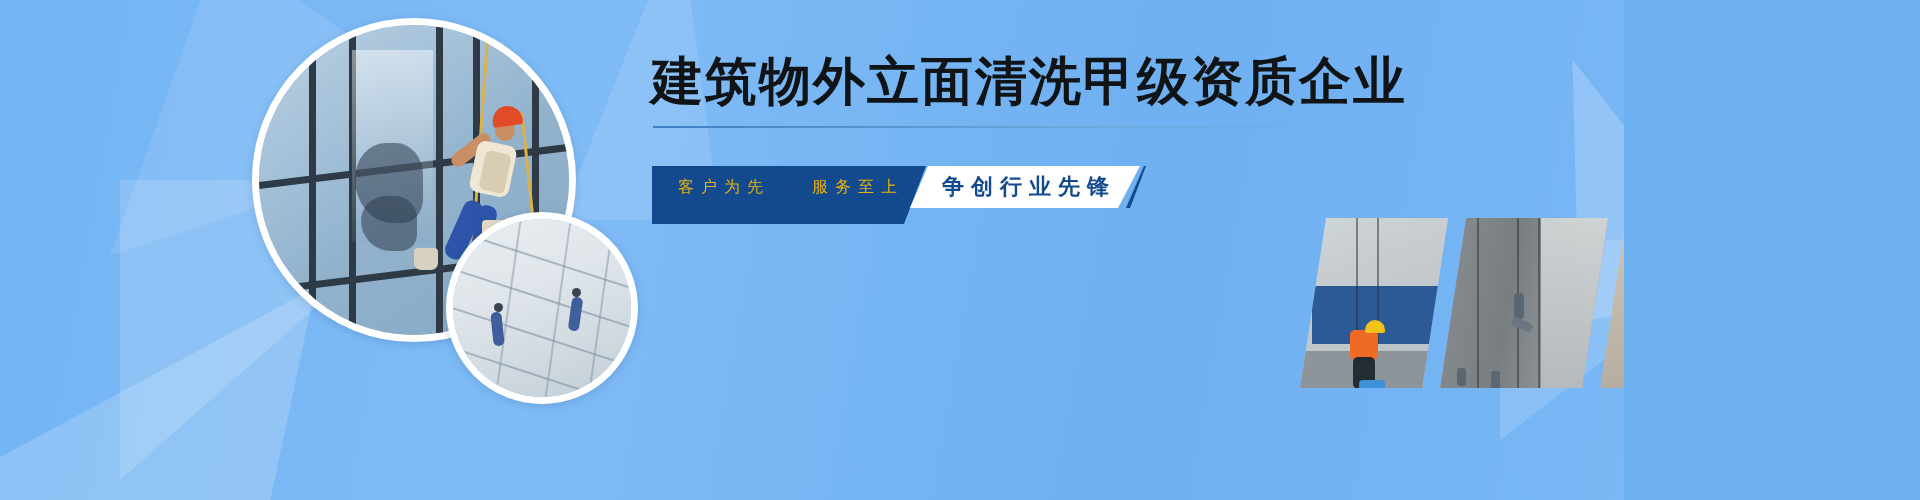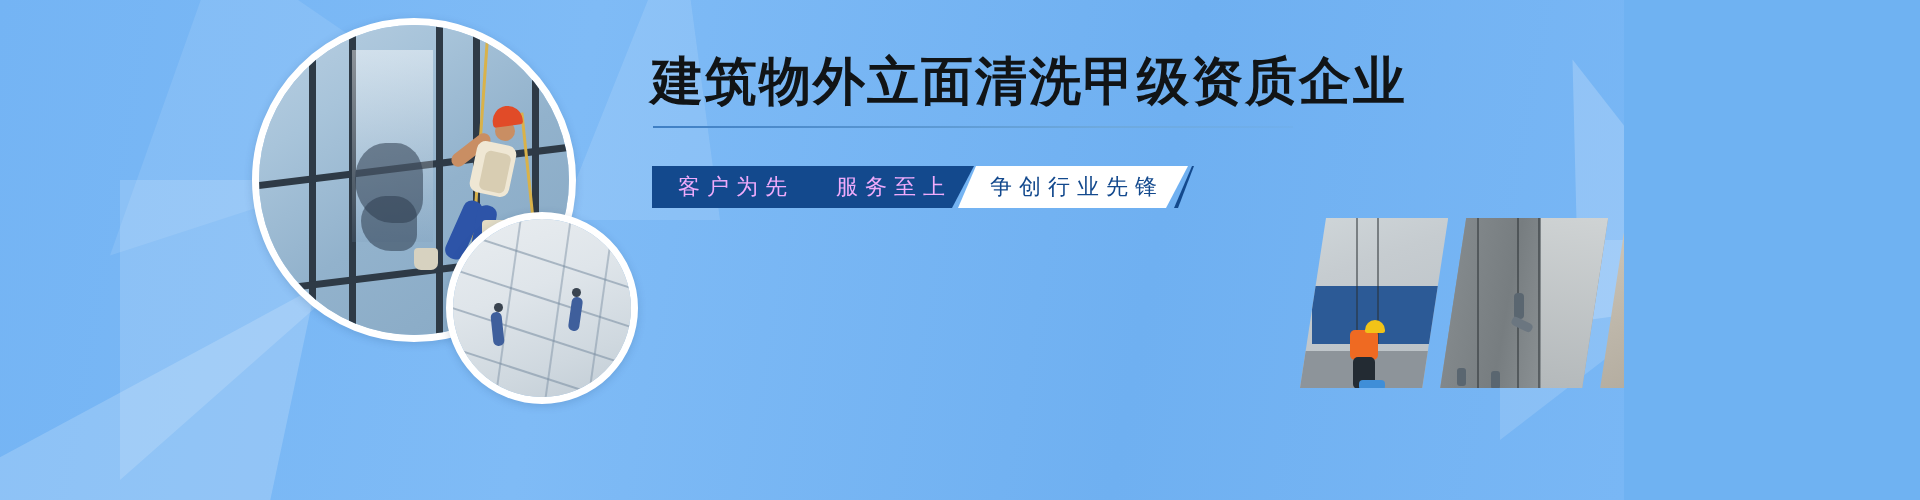--- a/index.html
+++ b/index.html
@@ -90,29 +90,30 @@
     background:linear-gradient(90deg,#3f7fc4,#6ea9dd 70%,rgba(110,169,221,.25));}
   .subline{
     position:absolute;left:7px;top:133px;
     font-size:24px;line-height:32px;color:#14222f;letter-spacing:1px;white-space:nowrap;
   }
   .sep{color:#2b4a66;padding:0 7px;}
 
   
   .slogan{position:absolute;left:6px;top:166px;height:42px;display:flex;}
   .sl-dark{
-    background:#13498d;color:#f0abfc;height:42px;display:flex;align-items:center;
-    padding:0 22px 0 26px;font-size:22px;letter-spacing:7px;
+    background:#13498d;color:#eab308;height:42px;display:flex;align-items:center;
+    padding:0 22px 16px 26px;font-size:16px;letter-spacing:7px;
     clip-path:polygon(0 0,100% 0,calc(100% - 22px) 100%,0 100%);
     gap:42px;
   }
   .sl-light{
     background:#ffffff;color:#13498d;height:42px;display:flex;align-items:center;
     padding:0 24px 0 32px;font-size:22px;letter-spacing:7px;margin-left:-16px;
     clip-path:polygon(18px 0,100% 0,calc(100% - 22px) 100%,0 100%);
+    font-weight:bold;
   }
   .sl-tail{width:20px;height:42px;background:#13498d;margin-left:-14px;
     clip-path:polygon(18px 0,100% 0,4px 100%,0 100%);}
 
   
   .montage{position:absolute;left:654px;top:218px;width:640px;height:170px;display:flex;overflow:hidden;}
   .slice{position:relative;height:170px;overflow:hidden;margin-right:4px;}
   .s1{width:150px;clip-path:polygon(26px 0,100% 0,calc(100% - 26px) 100%,0 100%);}
   .s2{width:170px;clip-path:polygon(26px 0,100% 0,calc(100% - 26px) 100%,0 100%);margin-left:-12px;}
   .s3{width:168px;clip-path:polygon(26px 0,100% 0,calc(100% - 26px) 100%,0 100%);margin-left:-12px;}

